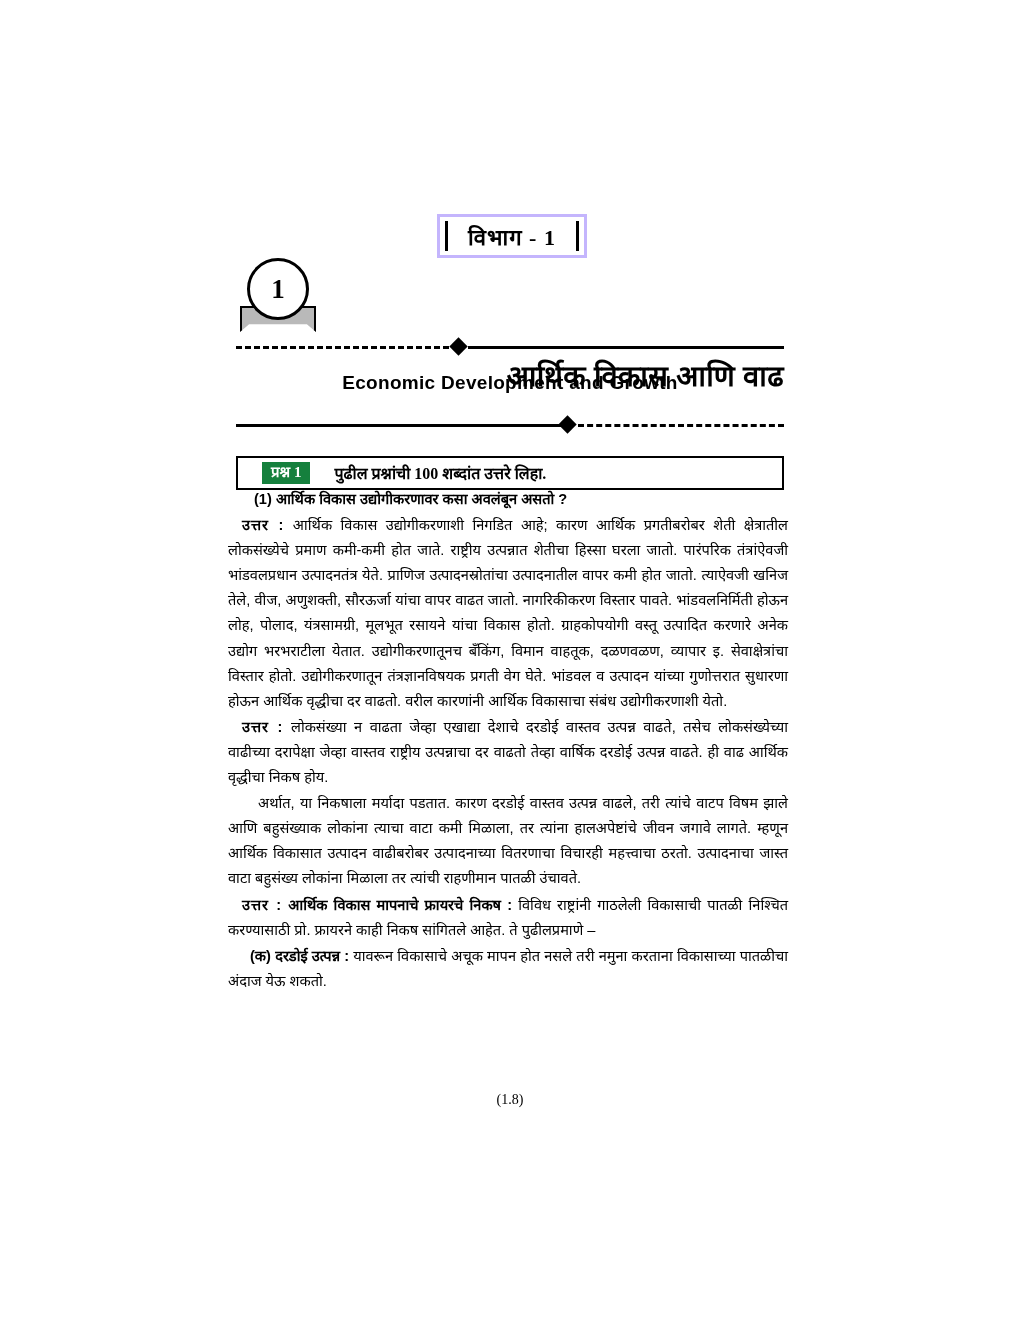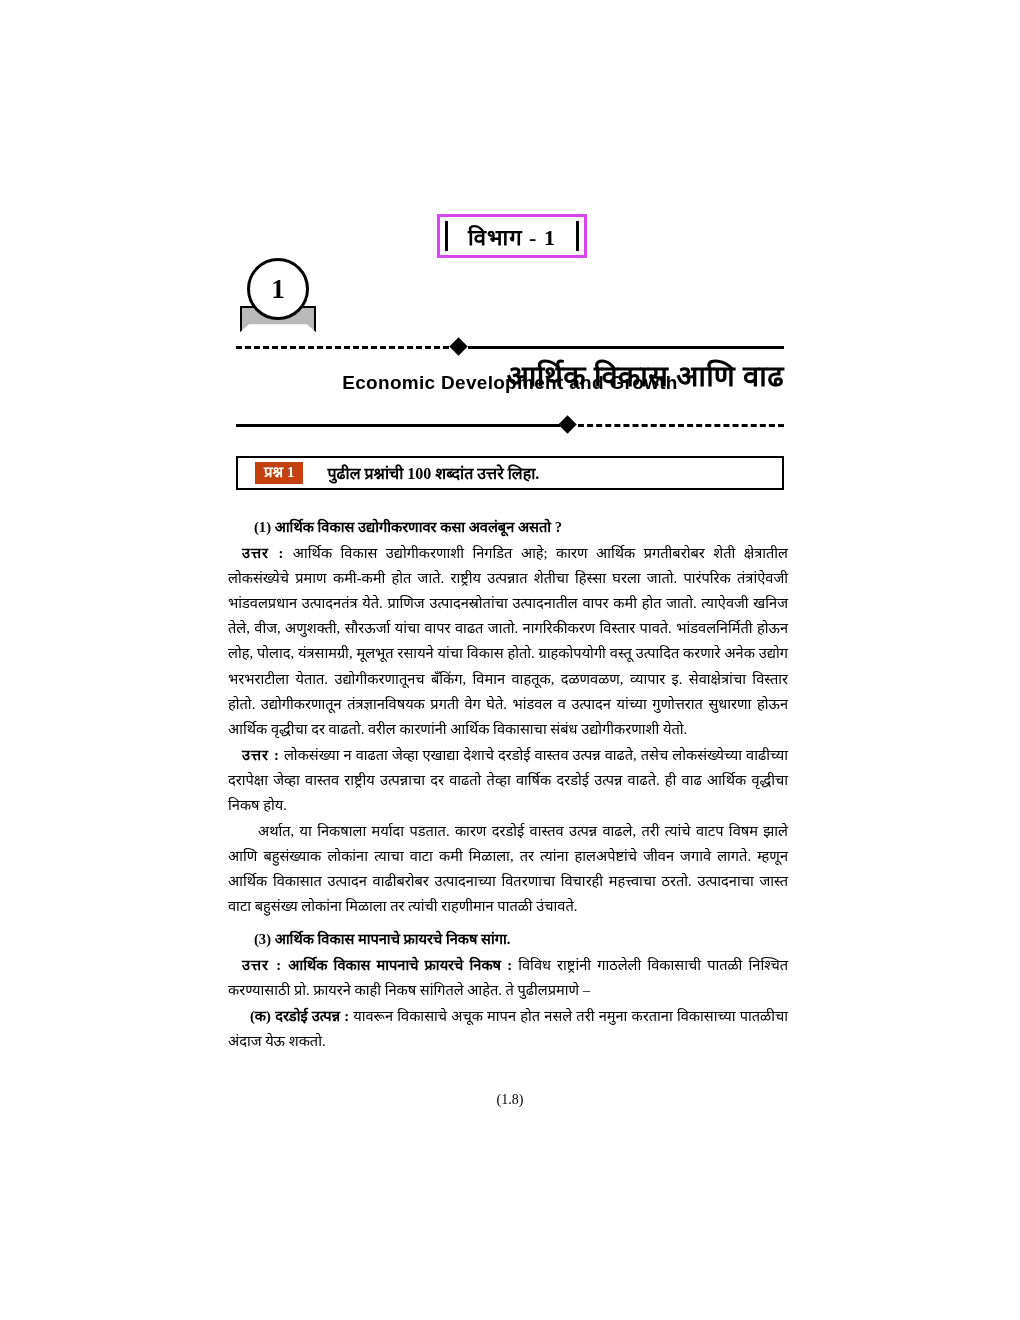--- a/index.html
+++ b/index.html
@@ -24,21 +24,21 @@
     background: #fff;
   }
 
   
   .section-banner {
     position: absolute;
     left: 437px;
     top: 214px;
     width: 150px;
     height: 44px;
-    border: 3px solid #d946ef;
+    border: 3px solid #c4b5fd;
     display: flex;
     align-items: center;
     justify-content: center;
     box-sizing: border-box;
   }
   .section-banner::before,
   .section-banner::after {
     content: "";
     position: absolute;
     top: 4px;
@@ -143,43 +143,43 @@
     left: 236px;
     top: 456px;
     width: 548px;
     height: 34px;
     border: 2px solid #000;
     box-sizing: border-box;
     display: flex;
     align-items: center;
   }
   .q-tag {
-    background: #c2410c;
+    background: #15803d;
     color: #fff;
     font-family: "Liberation Serif", serif;
     font-size: 15px;
     font-weight: bold;
     padding: 3px 9px 4px;
-    margin-left: 17px;
+    margin-left: 24px;
     line-height: 1;
   }
   .q-box-text {
     font-family: "Liberation Serif", serif;
     font-size: 16px;
     font-weight: bold;
     margin-left: 24px;
   }
 
   
   .content {
     position: absolute;
     left: 228px;
-    top: 508px;
+    top: 480px;
     width: 560px;
-    font-family: Liberation Serif, serif;
+    font-family: Liberation Sans, sans-serif;
     font-size: 14.6px;
     line-height: 1.72;
     text-align: justify;
     color: #000;
   }
   .content p { margin: 0 0 1px 0; }
 
   .q-line {
     font-weight: bold;
     text-indent: 26px;
@@ -247,24 +247,20 @@
       <span class="ans-label">उत्तर :</span>
       <span>आर्थिक विकास उद्योगीकरणाशी निगडित आहे; कारण आर्थिक प्रगतीबरोबर शेती क्षेत्रातील लोकसंख्येचे प्रमाण कमी-कमी होत जाते. राष्ट्रीय उत्पन्नात शेतीचा हिस्सा घरला जातो. पारंपरिक तंत्रांऐवजी भांडवलप्रधान उत्पादनतंत्र येते. प्राणिज उत्पादनस्रोतांचा उत्पादनातील वापर कमी होत जातो. त्याऐवजी खनिज तेले, वीज, अणुशक्ती, सौरऊर्जा यांचा वापर वाढत जातो. नागरिकीकरण विस्तार पावते. भांडवलनिर्मिती होऊन लोह, पोलाद, यंत्रसामग्री, मूलभूत रसायने यांचा विकास होतो. ग्राहकोपयोगी वस्तू उत्पादित करणारे अनेक उद्योग भरभराटीला येतात. उद्योगीकरणातूनच बँकिंग, विमान वाहतूक, दळणवळण, व्यापार इ. सेवाक्षेत्रांचा विस्तार होतो. उद्योगीकरणातून तंत्रज्ञानविषयक प्रगती वेग घेते. भांडवल व उत्पादन यांच्या गुणोत्तरात सुधारणा होऊन आर्थिक वृद्धीचा दर वाढतो. वरील कारणांनी आर्थिक विकासाचा संबंध उद्योगीकरणाशी येतो.</span>
     </p>
 
     <p class="ans-line">
       <span class="ans-label">उत्तर :</span>
       <span>लोकसंख्या न वाढता जेव्हा एखाद्या देशाचे दरडोई वास्तव उत्पन्न वाढते, तसेच लोकसंख्येच्या वाढीच्या दरापेक्षा जेव्हा वास्तव राष्ट्रीय उत्पन्नाचा दर वाढतो तेव्हा वार्षिक दरडोई उत्पन्न वाढते. ही वाढ आर्थिक वृद्धीचा निकष होय.</span>
     </p>
     <p class="indent">अर्थात, या निकषाला मर्यादा पडतात. कारण दरडोई वास्तव उत्पन्न वाढले, तरी त्यांचे वाटप विषम झाले आणि बहुसंख्याक लोकांना त्याचा वाटा कमी मिळाला, तर त्यांना हालअपेष्टांचे जीवन जगावे लागते. म्हणून आर्थिक विकासात उत्पादन वाढीबरोबर उत्पादनाच्या वितरणाचा विचारही महत्त्वाचा ठरतो. उत्पादनाचा जास्त वाटा बहुसंख्य लोकांना मिळाला तर त्यांची राहणीमान पातळी उंचावते.</p>
 
-    <p class="q-line">
-      <span class="q-num">(3)</span>
-      <span>आर्थिक विकास मापनाचे फ्रायरचे निकष सांगा.</span>
-    </p>
     <p class="ans-line">
       <span class="ans-label">उत्तर :</span>
       <span class="bold">आर्थिक विकास मापनाचे फ्रायरचे निकष :</span>
       <span>विविध राष्ट्रांनी गाठलेली विकासाची पातळी निश्चित करण्यासाठी प्रो. फ्रायरने काही निकष सांगितले आहेत. ते पुढीलप्रमाणे –</span>
     </p>
     <p class="hang">
       <span class="bold">(क)</span>
       <span class="bold">दरडोई उत्पन्न :</span>
       <span>यावरून विकासाचे अचूक मापन होत नसले तरी नमुना करताना विकासाच्या पातळीचा अंदाज येऊ शकतो.</span>
     </p>

